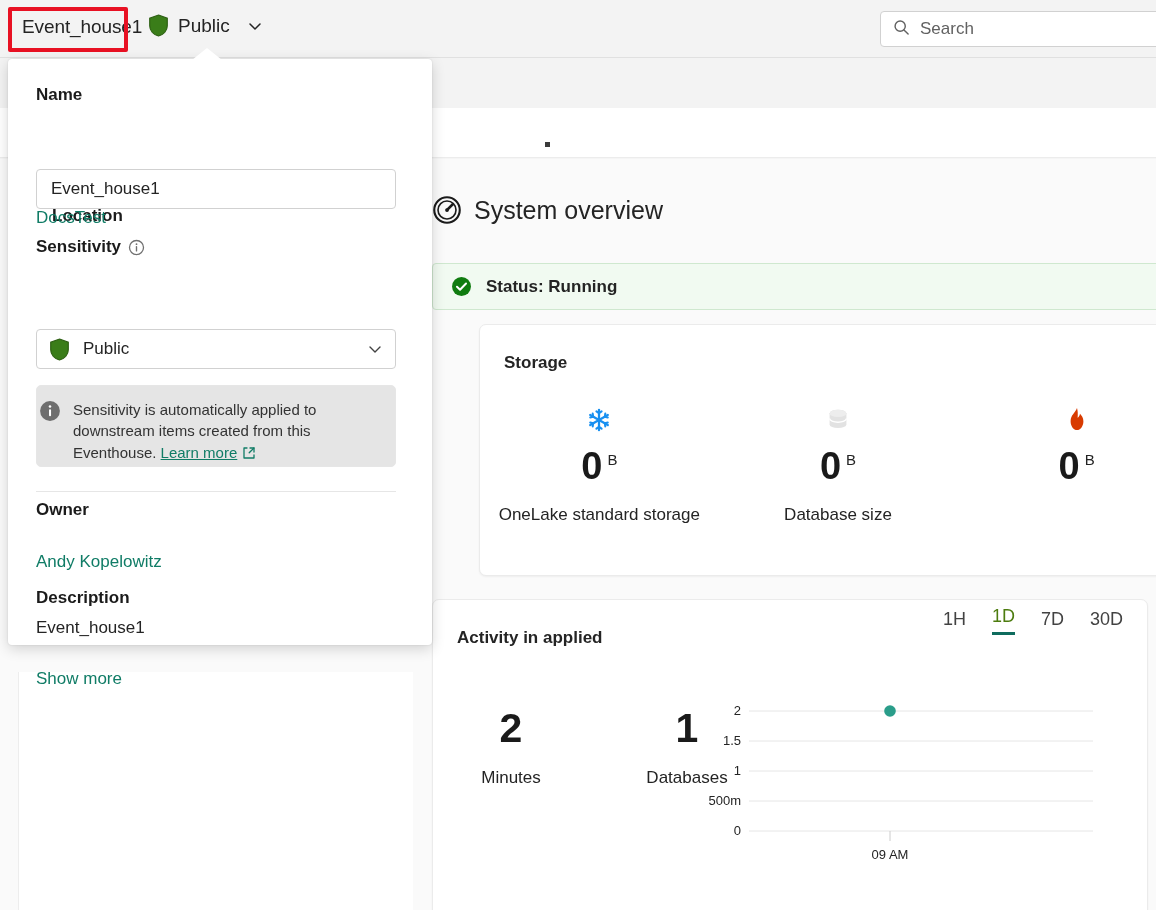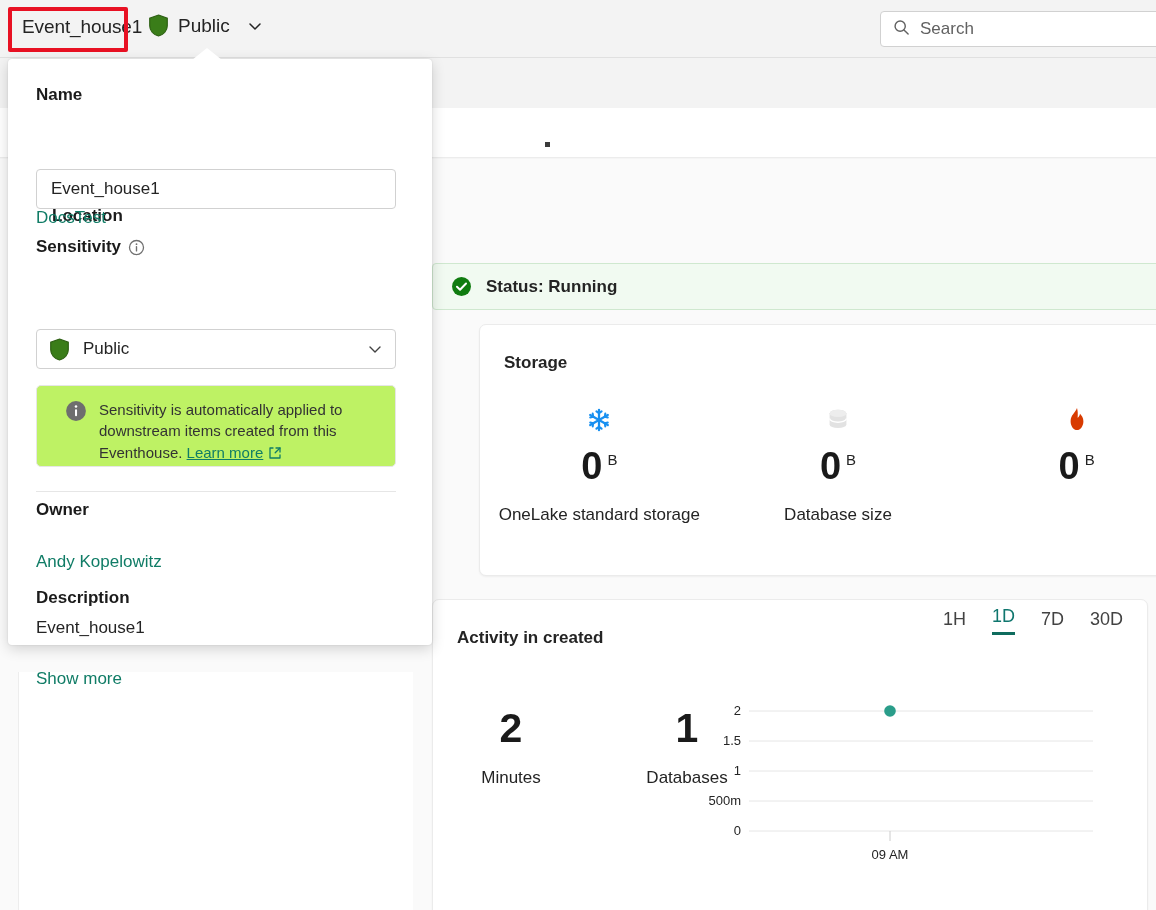--- a/index.html
+++ b/index.html
@@ -111,21 +111,21 @@
     vertical-align: super; margin-left: 5px;
   }
   .metric-label { margin-top: 20px; font-size: 17px; color: #242424; }
 
   
   .time-tabs {
     position: absolute; right: 24px; top: 6px;
     display: flex; gap: 26px; align-items: flex-end;
   }
   .tt { font-size: 18px; color: #424242; padding-bottom: 5px; cursor: pointer; }
-  .tt.active { color: #0f766e; border-bottom: 3px solid #0f6c5e; }
+  .tt.active { color: #4d7c0f; border-bottom: 3px solid #0f6c5e; }
 
   .big-stats {
     position: absolute; left: 26px; top: 108px; display: flex; gap: 72px;
   }
   .bs { text-align: center; width: 104px; }
   .bs-num { font-size: 41px; font-weight: 700; color: #1a1a1a; line-height: 1; }
   .bs-lab { margin-top: 19px; font-size: 17px; color: #242424; }
 
   .chart-wrap { position: absolute; left: 270px; top: 55px; width: 430px; height: 230px; }
   .chart-wrap svg { display: block; }
@@ -165,22 +165,22 @@
 
   .sens-select {
     position: absolute; left: 28px; top: 270px; width: 360px; height: 40px;
     background: #ffffff; border: 1px solid #d1d1d1; border-radius: 4px;
     display: flex; align-items: center; padding: 0 12px; gap: 13px;
   }
   .sens-select .sel-label { font-size: 17px; color: #242424; flex: 1; }
 
   .callout {
     position: absolute; left: 28px; top: 326px; width: 360px; height: 82px;
-    background: #bef264; border: 1px solid #e6e6e6; border-radius: 5px;
-    display: flex; padding: 13px 28px; gap: 12px;
+    background: #e5e5e5; border: 1px solid #e6e6e6; border-radius: 5px;
+    display: flex; padding: 13px 2px; gap: 12px;
   }
   .callout-i { width: 22px; height: 22px; flex: 0 0 auto; margin-top: 1px; }
   .callout-text { font-size: 15px; line-height: 1.42; color: #333333; }
   .learn-more { color: #107c66; text-decoration: underline; cursor: pointer; }
   .ext-icon { width: 14px; height: 14px; vertical-align: -2px; margin-left: 5px; }
 
   .divider {
     position: absolute; left: 28px; top: 432px; width: 360px; height: 1px;
     background: #e6e6e6;
   }
@@ -191,20 +191,31 @@
 <div id="root">
 
   <div class="bg-strip-1"></div>
   <div class="bg-white-band"></div>
   <div class="tiny-mark"></div>
   <div class="content-area"></div>
   <div class="lower-white"></div>
 
   <div class="main-col">
 
+    <div class="sys-head">
+      <span>
+        <svg class="gauge-icon" viewBox="0 0 24 24">
+          <circle cx="12" cy="12" r="10.2" fill="none" stroke="#1b1b1b" stroke-width="1.7"></circle>
+          <circle cx="12" cy="12" r="7.2" fill="none" stroke="#1b1b1b" stroke-width="1.3"></circle>
+          <path d="M12 12 L16.4 7.6" stroke="#1b1b1b" stroke-width="2" stroke-linecap="round"></path>
+          <circle cx="12" cy="12" r="1.5" fill="#1b1b1b"></circle>
+        </svg>
+      </span>
+      <span class="sys-title">System overview</span>
+    </div>
 
     <div class="status-banner">
       <span>
         <svg class="check-circle" viewBox="0 0 20 20">
           <circle cx="10" cy="10" r="9" fill="#107c10"></circle>
           <path d="M5.7 10.3 L8.6 13.1 L14.3 7.2" fill="none" stroke="#ffffff" stroke-width="1.9" stroke-linecap="round" stroke-linejoin="round"></path>
         </svg>
       </span>
       <span class="status-text">Status: Running</span>
     </div>
@@ -259,21 +270,21 @@
                        C17.4 11.6 15.6 9.6 14 7.8 C13.6 10 12.6 11.2 11.6 11.8 C12 8.4 11.8 4.6 11 2 Z" fill="#d83b01"></path>
             </svg>
           </div>
           <div class="metric-value"><span>0</span><span class="metric-unit">B</span></div>
         </div>
 
       </div>
     </div>
 
     <div class="card card-activity">
-      <div class="card-title">Activity in created</div>
+      <div class="card-title">Activity in applied</div>
 
       <div class="time-tabs">
         <div class="tt">1H</div>
         <div class="tt active">1D</div>
         <div class="tt">7D</div>
         <div class="tt">30D</div>
       </div>
 
       <div class="big-stats">
         <div class="bs">

